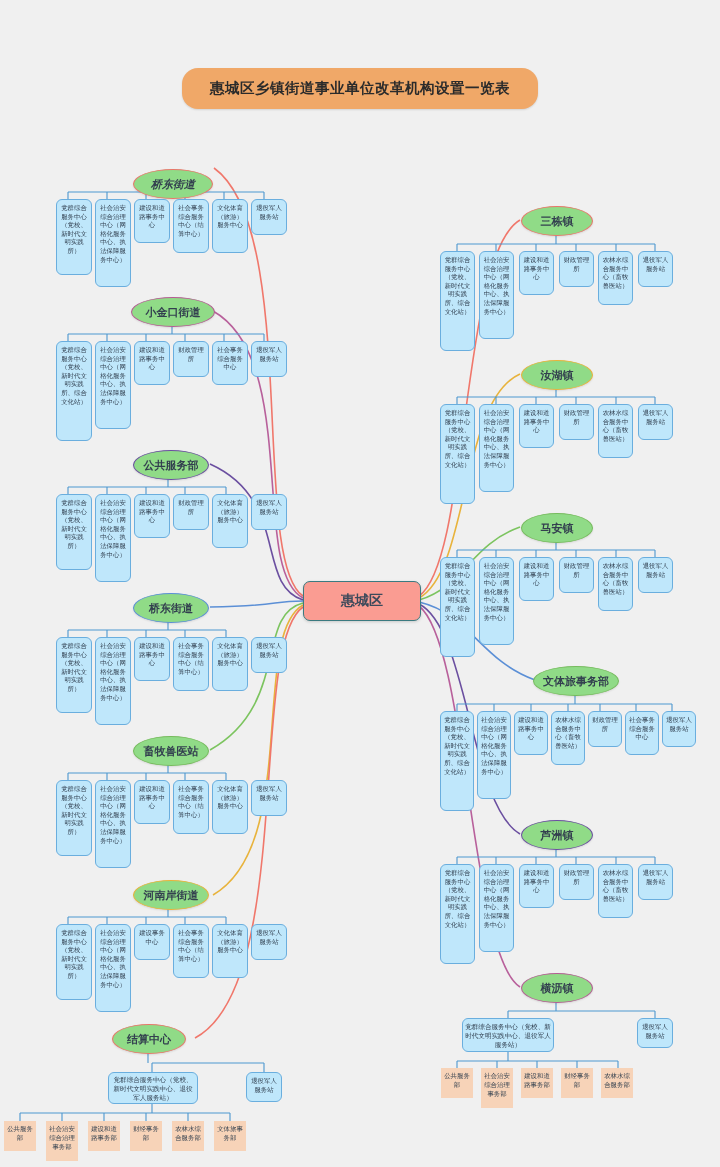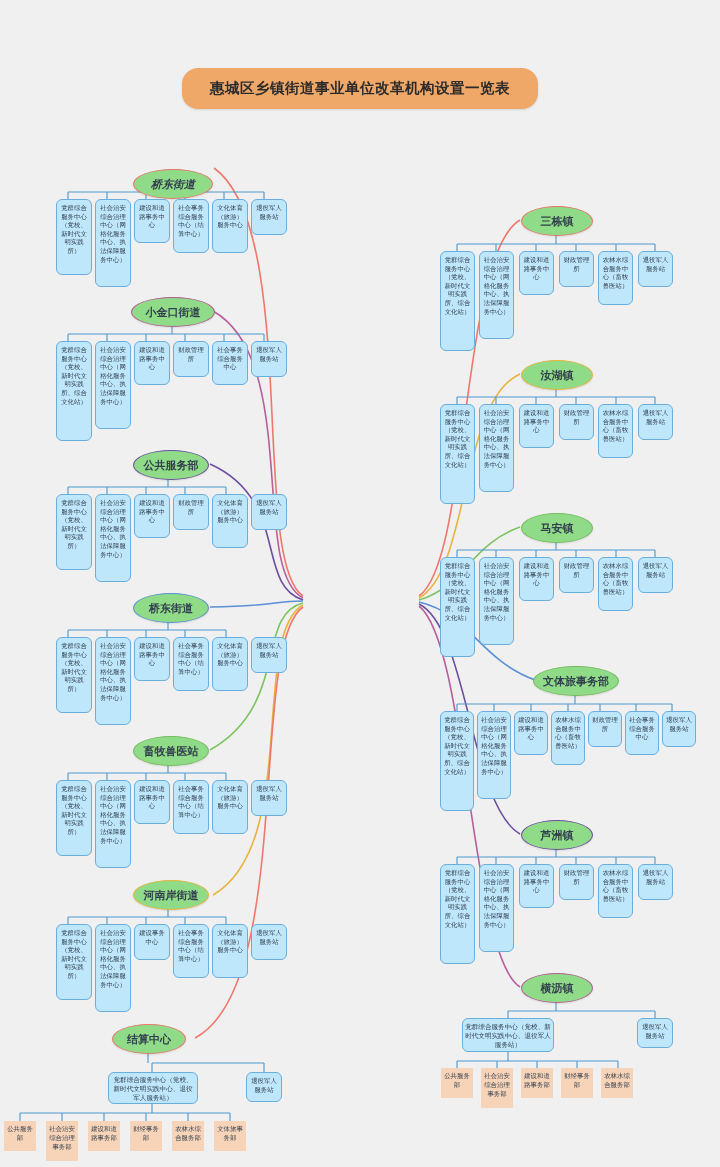--- a/index.html
+++ b/index.html
@@ -415,15 +415,16 @@
         <span>建设和道路事务部</span>
       </div>
     <div class="sub" style="left:561px;top:1068px;width:32px;height:30px;">
         <span>财经事务部</span>
       </div>
     <div class="sub" style="left:601px;top:1068px;width:32px;height:30px;">
         <span>农林水综合服务部</span>
       </div>
   </div>
 
+  <div class="center-node">惠城区</div>
 
 
 </div>
 
 </body></html>

